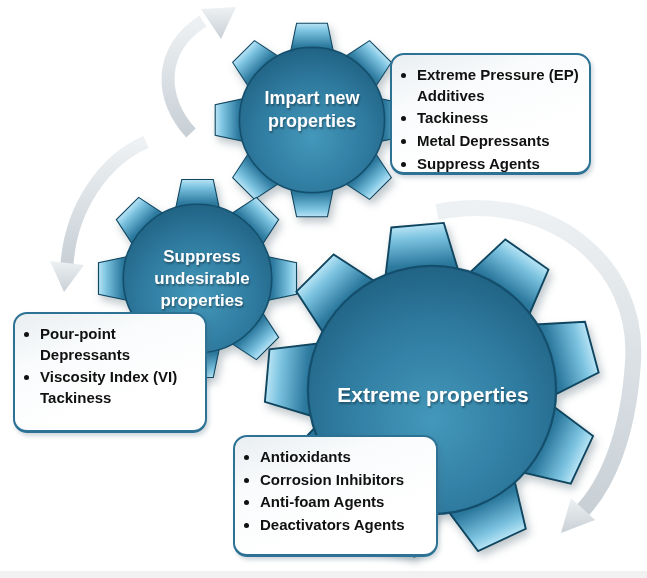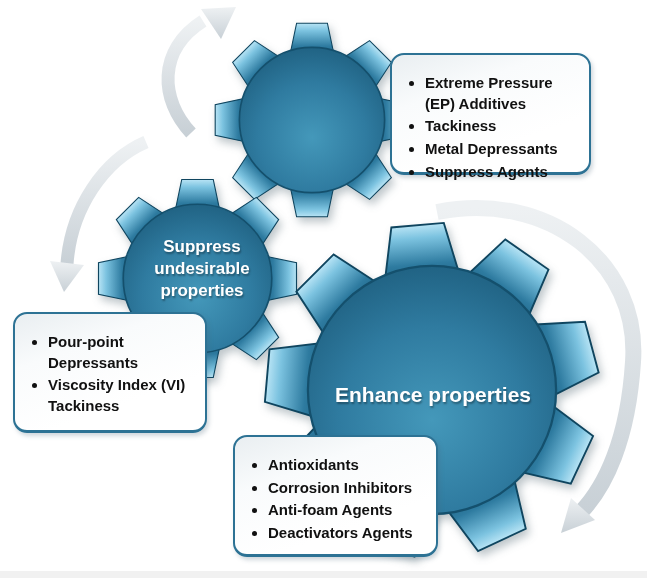--- a/index.html
+++ b/index.html
@@ -13,34 +13,34 @@
   
   .arrows-layer{position:absolute;left:0;top:0;z-index:1;}
   .gear{position:absolute;z-index:2;filter:drop-shadow(3px 5px 4px rgba(40,65,80,.30));}
   .gear svg{display:block;}
   .gear-label{
     position:absolute;z-index:4;
     color:#ffffff;font-weight:700;text-align:center;
     text-shadow:1px 2px 2px rgba(0,0,0,.35);
   }
   .label-impart{left:232px;top:87px;width:160px;font-size:18px;line-height:23px;}
-  .label-suppress{left:127px;top:236px;width:150px;font-size:17px;line-height:22px;}
+  .label-suppress{left:127px;top:246px;width:150px;font-size:17px;line-height:22px;}
   .label-enhance{left:318px;top:382px;width:230px;font-size:21px;line-height:26px;}
   
   .callout{
     position:absolute;z-index:5;
     background:linear-gradient(160deg,#e9eef1 0%,#f9fbfc 30%,#ffffff 70%);
     border:2px solid #2d7294;
     border-bottom-width:3px;
     border-radius:14px;
     box-shadow:2px 3px 4px rgba(70,100,120,.25);
     box-sizing:border-box;
   }
   .callout ul{
-    margin:8px;padding:8px 8px 8px 25px;
+    margin:0;padding:8px 8px 8px 25px;
     list-style:disc outside;
     color:#111111;font-size:15px;line-height:1.38;font-weight:600;
   }
   .callout li{margin:2px 0;}
   .callout-impart{left:390px;top:53px;width:201px;height:122px;}
   .callout-suppress{left:13px;top:312px;width:194px;height:121px;}
   .callout-enhance{left:233px;top:435px;width:205px;height:122px;}
   
   .bottom-strip{
     position:absolute;left:0;bottom:0;width:647px;height:7px;
@@ -96,20 +96,21 @@
         <use href="#tooth" transform="rotate(90 100 100)"></use>
         <use href="#tooth" transform="rotate(135 100 100)"></use>
         <use href="#tooth" transform="rotate(180 100 100)"></use>
         <use href="#tooth" transform="rotate(225 100 100)"></use>
         <use href="#tooth" transform="rotate(270 100 100)"></use>
         <use href="#tooth" transform="rotate(315 100 100)"></use>
       </g>
       <circle cx="100" cy="100" r="66" fill="url(#gbody)" stroke="#14506d" stroke-width="1.5"></circle>
     </svg>
   </div>
+  <div class="gear-label label-impart">Impart new properties</div>
 
   <div class="gear" style="left:85px;top:166px">
     <svg width="225" height="225" viewBox="0 0 200 200">
       <g fill="url(#gtooth)" stroke="#0f455f" stroke-width="1">
         <use href="#tooth"></use>
         <use href="#tooth" transform="rotate(45 100 100)"></use>
         <use href="#tooth" transform="rotate(90 100 100)"></use>
         <use href="#tooth" transform="rotate(135 100 100)"></use>
         <use href="#tooth" transform="rotate(180 100 100)"></use>
         <use href="#tooth" transform="rotate(225 100 100)"></use>
@@ -130,21 +131,21 @@
         <use href="#tooth" transform="rotate(115 100 100)"></use>
         <use href="#tooth" transform="rotate(155 100 100)"></use>
         <use href="#tooth" transform="rotate(195 100 100)"></use>
         <use href="#tooth" transform="rotate(235 100 100)"></use>
         <use href="#tooth" transform="rotate(275 100 100)"></use>
         <use href="#tooth" transform="rotate(315 100 100)"></use>
       </g>
       <circle cx="100" cy="100" r="66" fill="url(#gbody)" stroke="#14506d" stroke-width="1.2"></circle>
     </svg>
   </div>
-  <div class="gear-label label-enhance">Enhance properties</div>
+  <div class="gear-label label-enhance">Extreme properties</div>
 
   <div class="callout callout-impart">
     <ul>
         <li>Extreme Pressure (EP) Additives</li>
         <li>Tackiness</li>
         <li>Metal Depressants</li>
         <li>Suppress Agents</li>
       </ul>
   </div>
 

